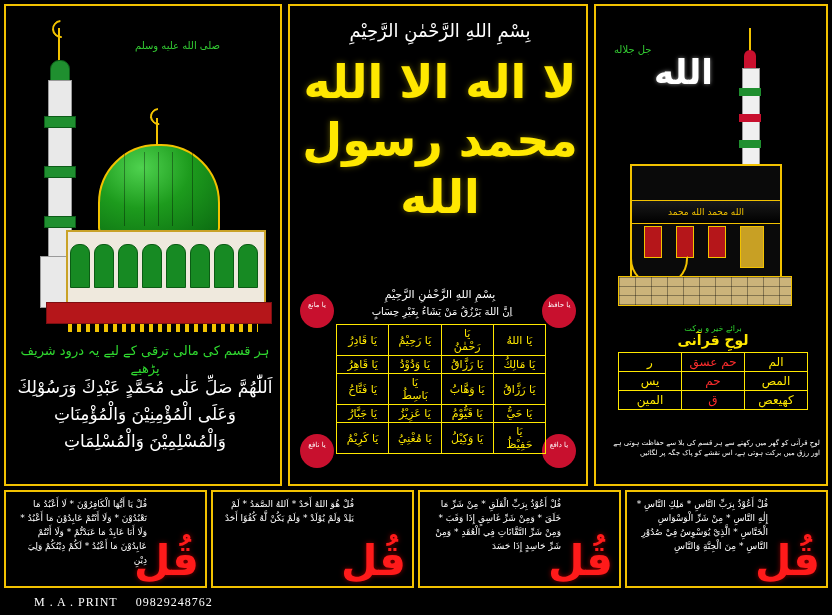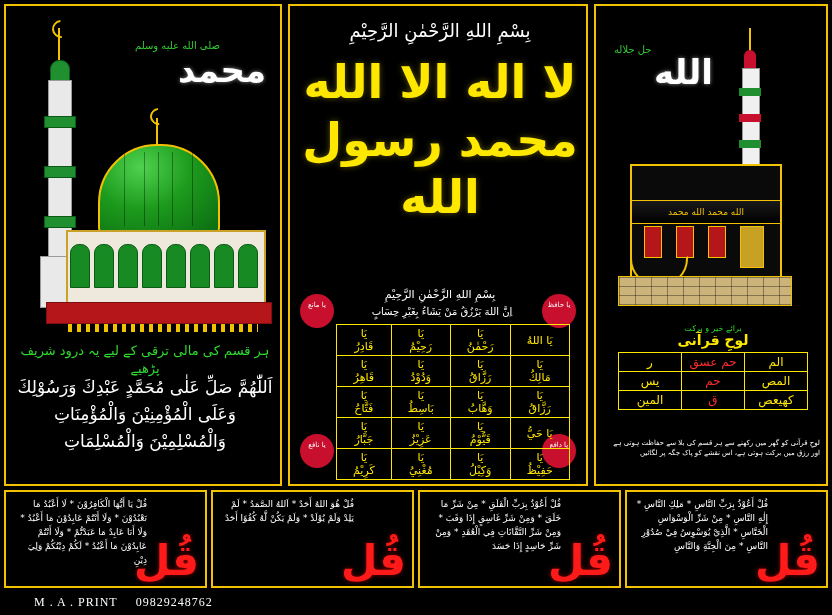--- a/index.html
+++ b/index.html
@@ -312,21 +312,21 @@
     top: 318px;
     width: 210px;
     border-collapse: collapse;
     direction: rtl;
   }
   .grid-table td {
     border: 1px solid #ffe800;
     color: #ffe800;
     font-size: 11px;
     text-align: center;
-    padding: 2px 16px;
+    padding: 2px 8px;
     width: 25%;
   }
   .center-footer {
     position: absolute;
     left: 40px;
     top: 432px;
     width: 222px;
     color: #ffffff;
     font-size: 8px;
     direction: rtl;
@@ -581,21 +581,20 @@
   .footer span { margin-right: 14px; }
 </style>
 </head>
 <body>
 
 <div class="poster">
 
   <div class="panel" id="panel-left">
 
     <div class="name-muhammad-small">صلى الله عليه وسلم</div>
-    <div class="name-muhammad">محمد</div>
 
     <div class="minaret">
       <div class="min-moon"></div>
       <div class="min-spire"></div>
       <div class="min-cap"></div>
       <div class="min-shaft"></div>
       <div class="min-band" style="top:96px;"></div>
       <div class="min-band" style="top:146px;"></div>
       <div class="min-band" style="top:196px;"></div>
       <div class="min-band" style="top:246px;"></div>

